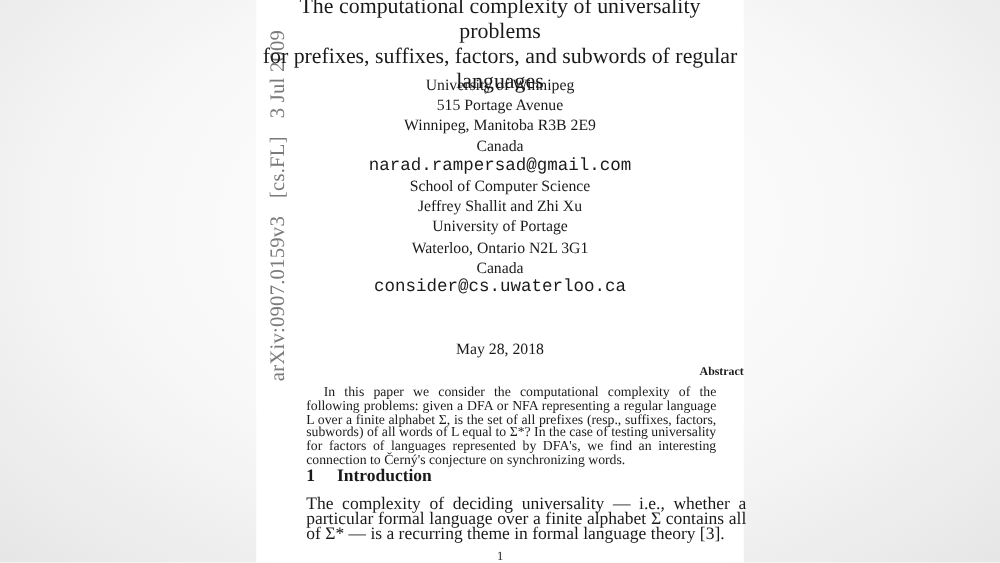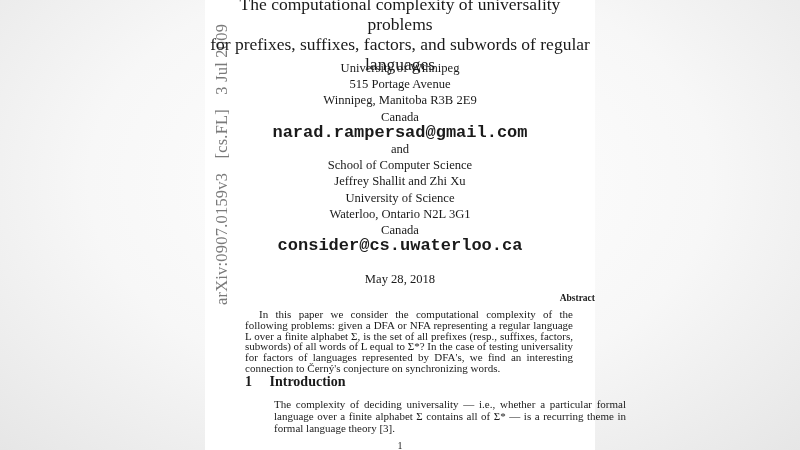--- a/index.html
+++ b/index.html
@@ -21,44 +21,43 @@
   }
   .sidebar-id span { margin-right: 10px; }
   .title {
     position: absolute; left: 205px; width: 390px; top: -6px; text-align: center;
     font-family: "Liberation Serif", serif; font-size: 17.5px; line-height: 20px;
   }
   .authors {
     position: absolute; left: 205px; width: 390px; top: 60px; text-align: center;
     font-family: "Liberation Serif", serif; font-size: 12.6px; line-height: 16.2px;
   }
-  .authors .mono { font-family: "Liberation Mono", monospace; font-size: 17px; font-weight: bold; }
+  .authors .mono { font-family: "Liberation Mono", monospace; font-size: 14px; }
   .date {
     position: absolute; left: 205px; width: 390px; top: 272px; text-align: center;
     font-family: "Liberation Serif", serif; font-size: 12.6px;
   }
   .abstract-title {
     position: absolute; left: 205px; width: 390px; top: 293px; text-align: right;
     font-family: "Liberation Serif", serif; font-weight: bold; font-size: 9.5px;
   }
   .abstract-body {
     position: absolute; left: 245px; width: 328px; top: 309px;
     font-family: "Liberation Serif", serif; font-size: 11px; line-height: 10.8px;
     text-align: justify; text-indent: 14px;
   }
   .section-heading {
     position: absolute; left: 245px; top: 374px;
     font-family: "Liberation Serif", serif; font-weight: bold; font-size: 14px;
   }
   .section-heading .num { margin-right: 14px; }
   .intro-text {
     position: absolute; left: 245px; width: 352px; top: 398px;
-    font-family: "Liberation Serif", serif; font-size: 11px; line-height: 12.2px;
+    font-family: "Liberation Serif", serif; font-size: 14px; line-height: 12.2px;
     text-align: justify;
-    margin-left: 29px;
   }
   .page-number {
     position: absolute; left: 205px; width: 390px; top: 440px; text-align: center;
     font-family: "Liberation Serif", serif; font-size: 10px;
   }
 </style>
 </head>
 <body>
 
 <div class="page"></div>
@@ -74,24 +73,23 @@
   <div>for prefixes, suffixes, factors, and subwords of regular</div>
   <div>languages</div>
 </div>
 
 <div class="authors">
   <div>University of Winnipeg</div>
   <div>515 Portage Avenue</div>
   <div>Winnipeg, Manitoba R3B 2E9</div>
   <div>Canada</div>
   <div class="mono">narad.rampersad@gmail.com</div>
-  <div>and</div>
   <div>School of Computer Science</div>
   <div>Jeffrey Shallit and Zhi Xu</div>
-  <div>University of Science</div>
+  <div>University of Portage</div>
   <div>Waterloo, Ontario N2L 3G1</div>
   <div>Canada</div>
   <div class="mono">consider@cs.uwaterloo.ca</div>
 </div>
 
 <div class="date">May 28, 2018</div>
 
 <div class="abstract-title">Abstract</div>
 <div class="abstract-body">In this paper we consider the computational complexity of the following problems: given a DFA or NFA representing a regular language L over a finite alphabet Σ, is the set of all prefixes (resp., suffixes, factors, subwords) of all words of L equal to Σ*? In the case of testing universality for factors of languages represented by DFA's, we find an interesting connection to Černý's conjecture on synchronizing words.</div>
 

